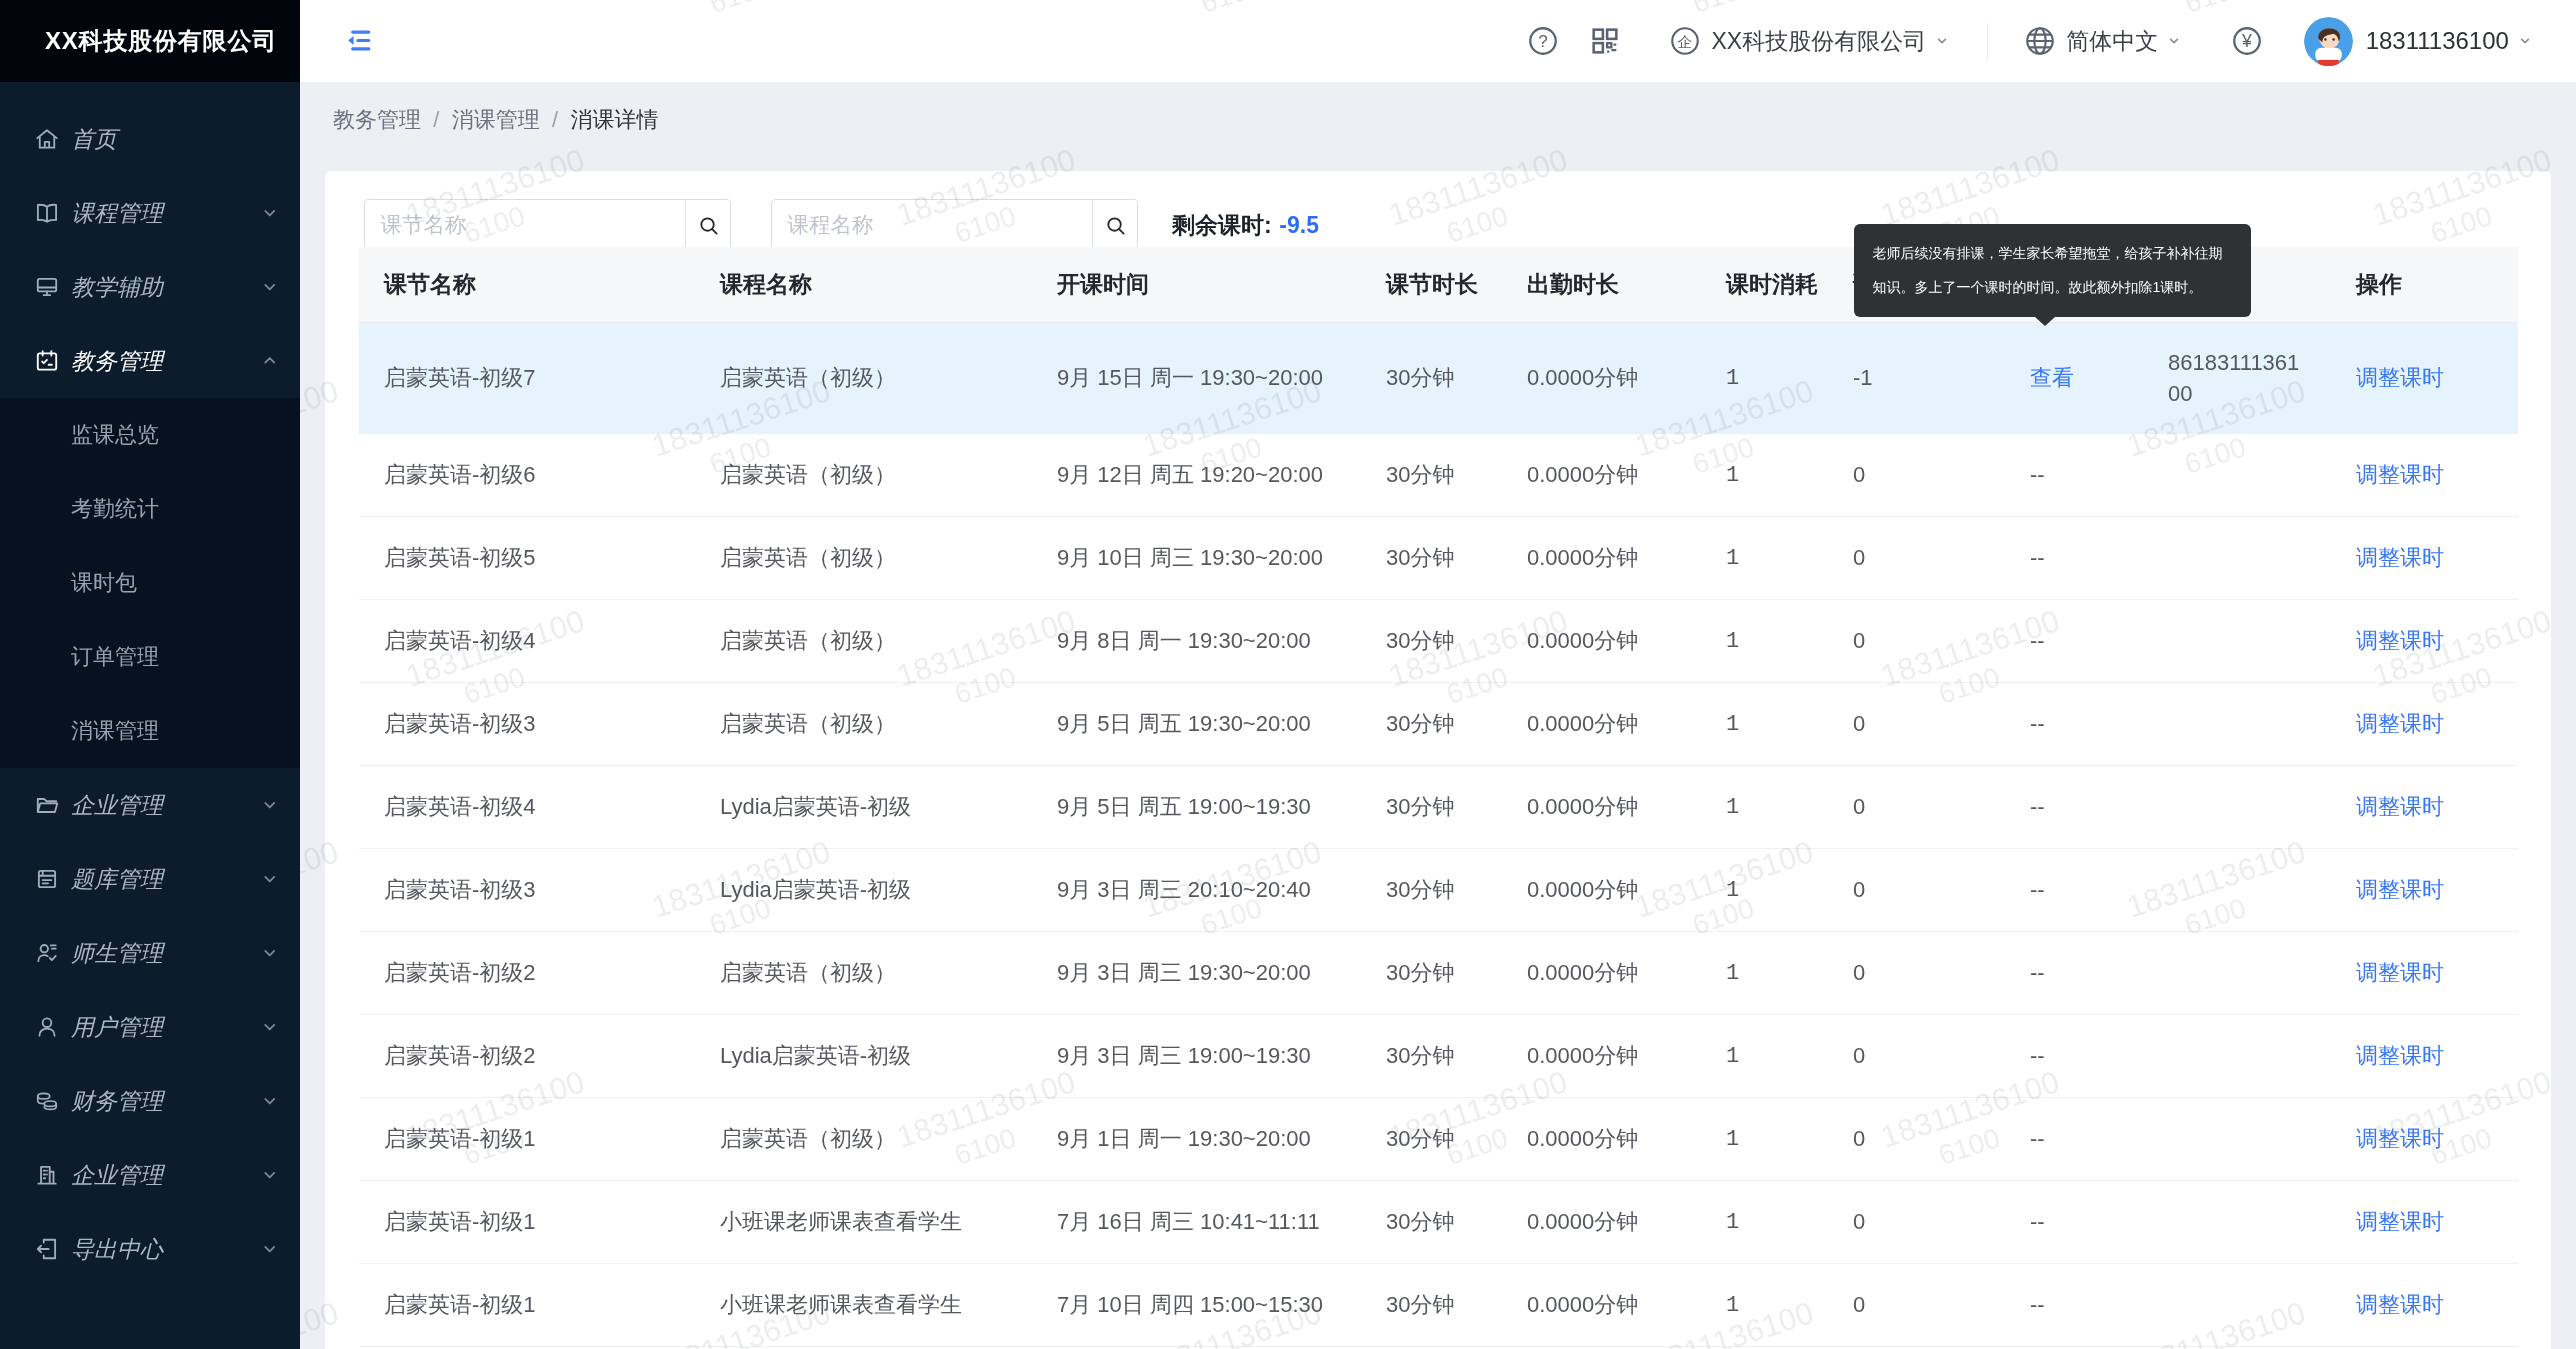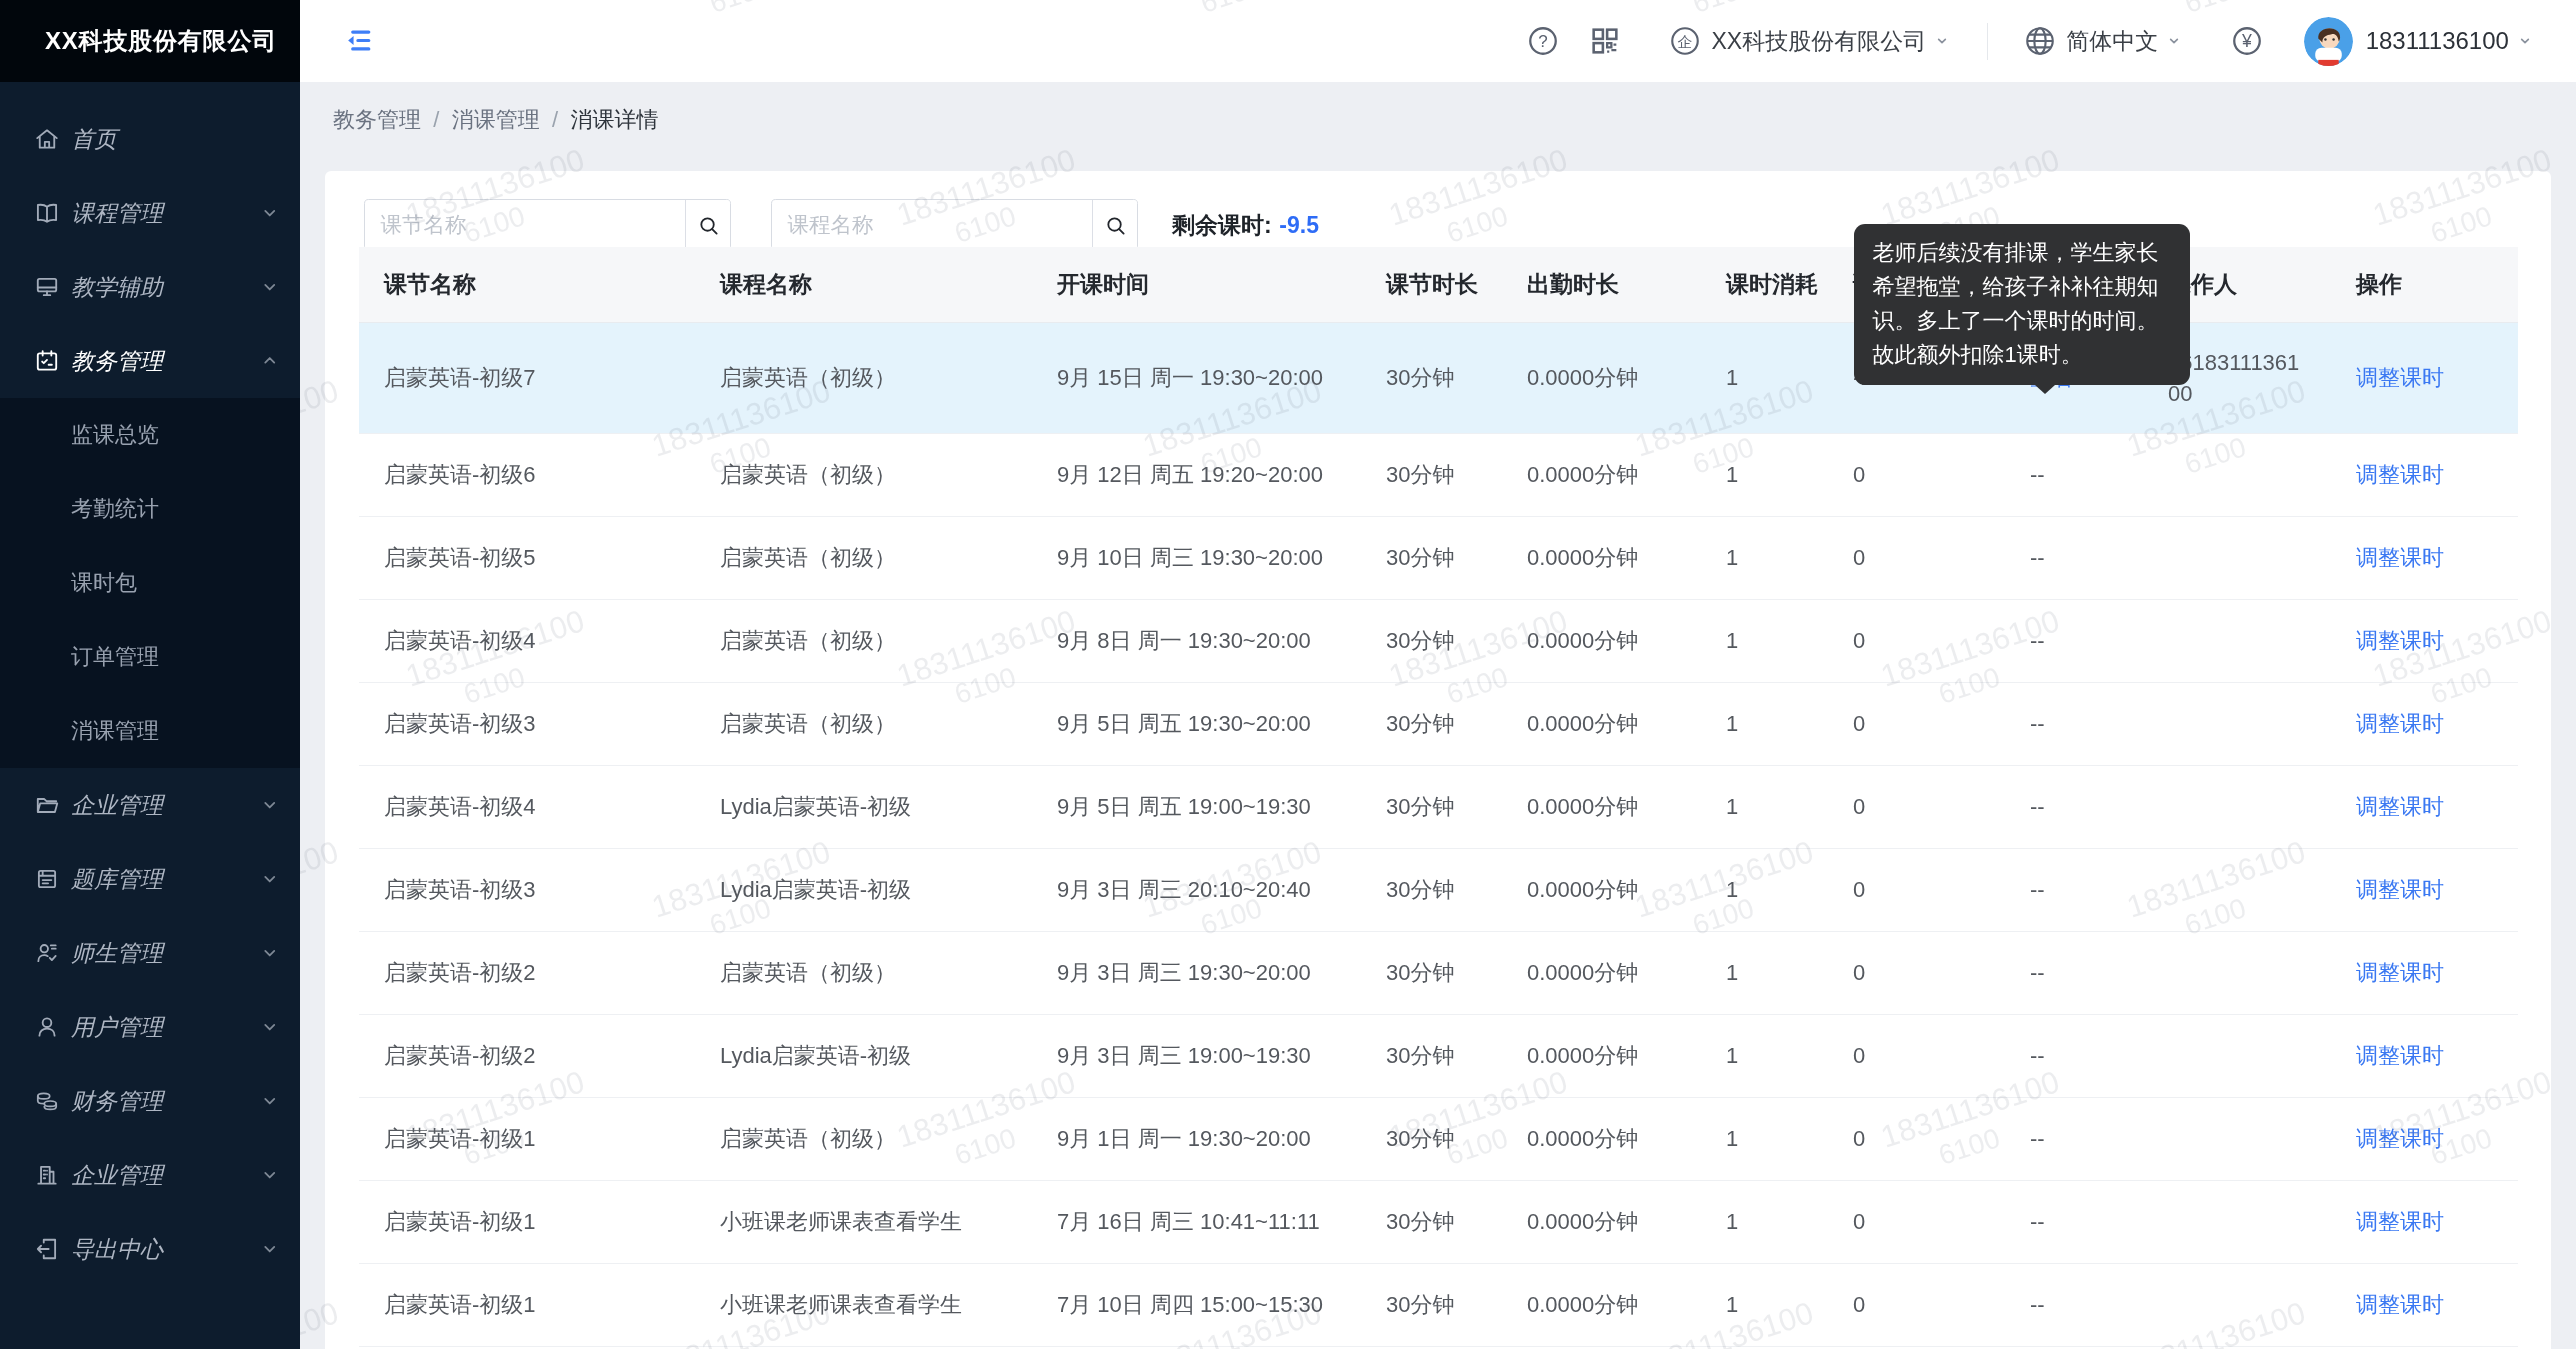--- a/index.html
+++ b/index.html
@@ -65,27 +65,27 @@
 
   
   .table { position:absolute; left:34px; top:76px; width:2159px; }
   .t-head { display:flex; align-items:center; height:76px; background:#f6f7f9; border-bottom:0.8px solid #e8ebef; }
   .t-head .cell { font-size:23px; font-weight:bold; color:#24282e; }
   .t-row { display:flex; align-items:center; height:83px; background:#fff;
            border-bottom:0.8px solid #eef0f3; font-size:22px; color:#54585e; }
   .t-row.highlight { height:111px; background:#e4f3fc; }
   .cell { flex:none; padding-left:25px; white-space:nowrap; }
   .c0{width:336px;} .c1{width:337px;} .c2{width:329px;} .c3{width:141px;} .c4{width:199px;}
-  .c5{width:127px;} .c6{width:177px;} .c7{width:138px;} .c8{width:188px;} .c9{width:188px;}
+  .c5{width:127px;font-family:Liberation Mono, monospace;} .c6{width:177px;} .c7{width:138px;} .c8{width:188px;} .c9{width:188px;}
   .link { color:#3a78f2; cursor:pointer; }
   .op-num { display:inline-block; width:134px; word-break:break-all; white-space:normal; line-height:31px; }
 
   
-  .tooltip { position:absolute; left:1854px; top:224px; width:336px; background:#303133; color:#fff;
-             font-size:22px; line-height:34px; padding:12.3px 18.4px; border-radius:11px; z-index:20; }
+  .tooltip { position:absolute; left:1854px; top:224px; width:397px; background:#303133; color:#fff;
+             font-size:14px; line-height:34px; padding:12.3px 18.4px; border-radius:6px; z-index:20; }
   .tooltip::after { content:""; position:absolute; left:181px; bottom:-9.2px; width:0; height:0;
                     border-left:10px solid transparent; border-right:10px solid transparent;
                     border-top:9.2px solid #303133; }
 
   
   .wm-layer { position:absolute; left:300px; top:0; width:2276px; height:1349px;
               overflow:hidden; pointer-events:none; z-index:8; }
   .wm { position:absolute; transform:rotate(-18deg); color:rgba(100,110,125,0.12);
         font-size:31px; line-height:35px; white-space:nowrap; }
   .wm .l2 { display:block; padding-left:49px; font-size:28px; }

